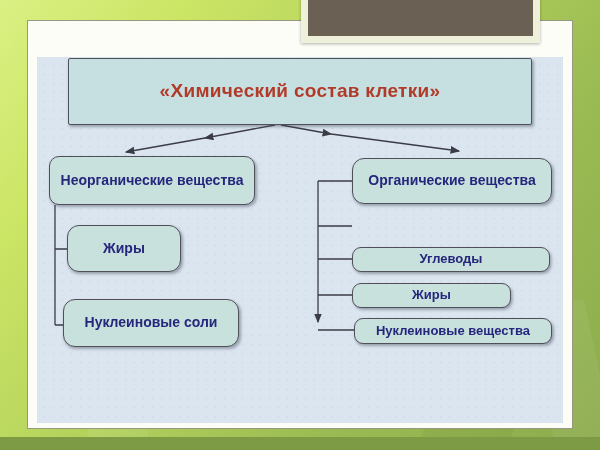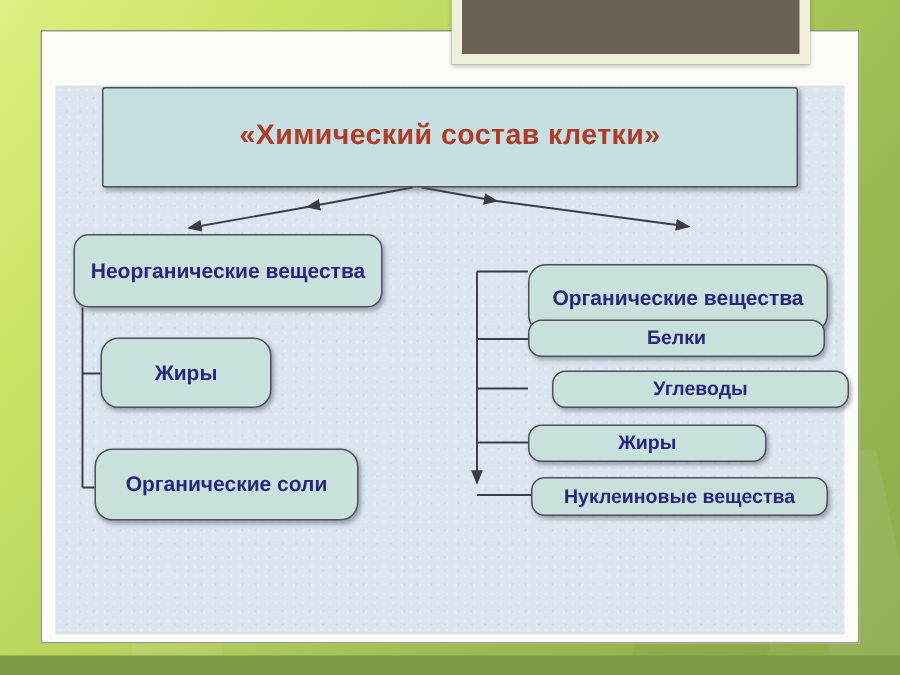--- a/index.html
+++ b/index.html
@@ -39,23 +39,23 @@
   }
   .title-box{
     left:68px;top:58px;width:464px;height:67px;border-radius:2px;
     background:#c6dfe0;color:#b23a28;font-size:19px;letter-spacing:.3px;
   }
   .hdr{font-size:14px;text-align:right;}
   .leaf{font-size:13px;}
   .box-inorganic{left:49px;top:156px;width:206px;height:49px;border-radius:10px;}
   .box-water{left:67px;top:225px;width:114px;height:47px;border-radius:12px;}
   .box-salts{left:63px;top:299px;width:176px;height:48px;border-radius:12px;}
-  .box-organic{left:352px;top:158px;width:200px;height:46px;border-radius:12px;margin-top:18px;}
+  .box-organic{left:352px;top:158px;width:200px;height:46px;border-radius:12px;}
   .box-proteins{left:352px;top:213px;width:198px;height:25px;border-radius:9px;}
-  .box-carbs{left:368px;top:247px;width:198px;height:25px;border-radius:9px;}
+  .box-carbs{left:352px;top:247px;width:198px;height:25px;border-radius:9px;}
   .box-fats{left:352px;top:283px;width:159px;height:25px;border-radius:9px;}
   .box-nucleic{left:354px;top:318px;width:198px;height:26px;border-radius:9px;}
   svg.connectors{position:absolute;left:0;top:0;pointer-events:none;}
 </style>
 </head>
 <body>
 
 <div class="stage">
 
   <div class="bg-deco deco-band-1"></div>
@@ -88,28 +88,25 @@
     <span>«Химический состав клетки»</span>
   </div>
 
   <div class="node hdr box-inorganic">
     <span>Неорганические вещества</span>
   </div>
   <div class="node hdr box-water">
     <span>Жиры</span>
   </div>
   <div class="node hdr box-salts">
-    <span>Органические соли</span>
+    <span>Нуклеиновые соли</span>
   </div>
 
   <div class="node hdr box-organic">
     <span>Органические вещества</span>
-  </div>
-  <div class="node leaf box-proteins">
-    <span>Белки</span>
   </div>
   <div class="node leaf box-carbs">
     <span>Углеводы</span>
   </div>
   <div class="node leaf box-fats">
     <span>Жиры</span>
   </div>
   <div class="node leaf box-nucleic">
     <span>Нуклеиновые вещества</span>
   </div>

